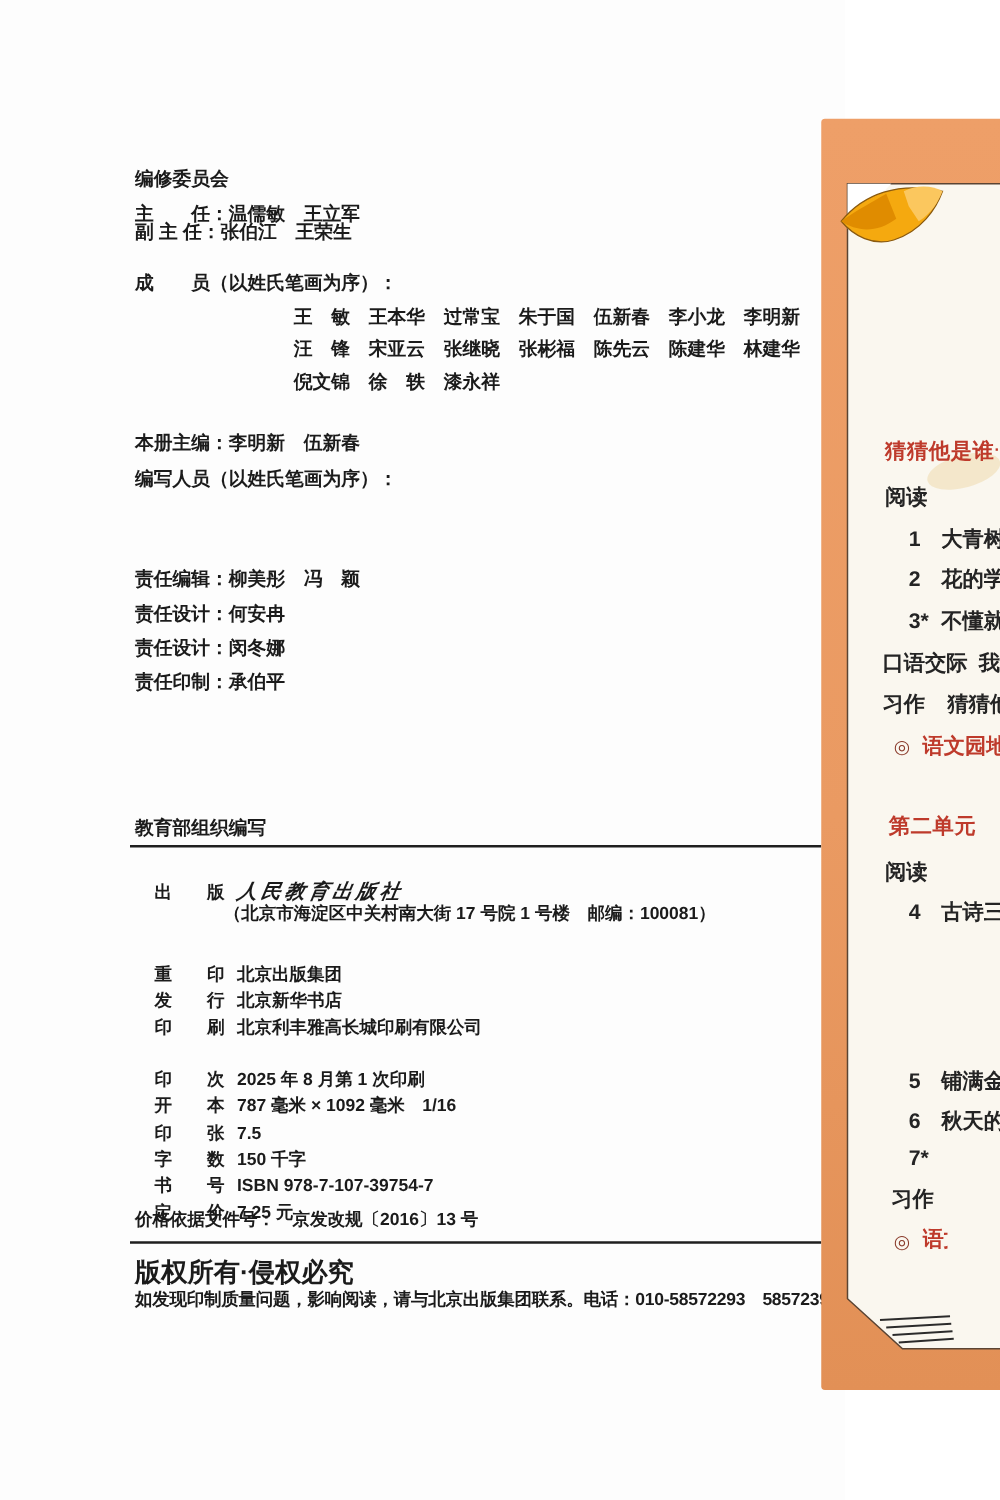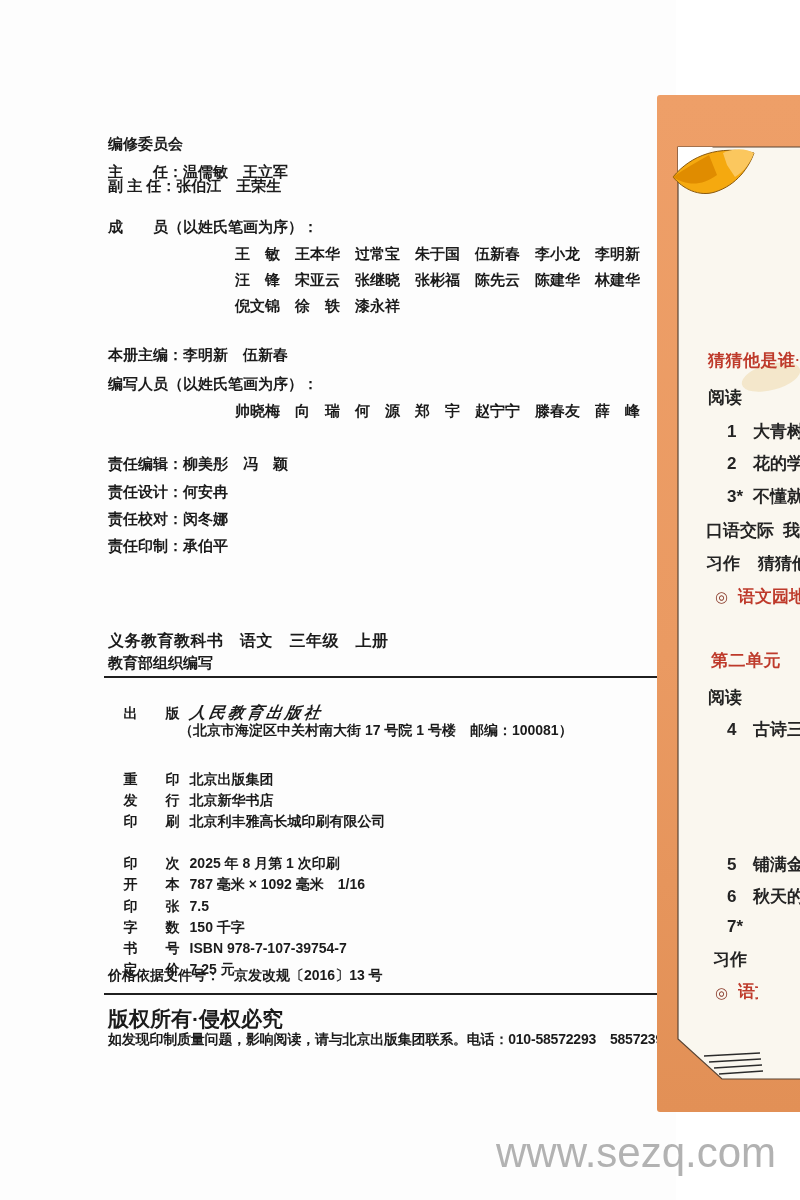--- a/index.html
+++ b/index.html
@@ -51,28 +51,26 @@
   <div class="ln" style="top:135px">编修委员会</div>
   <div class="ln" style="top:163px">主　　任：温儒敏　王立军</div>
   <div class="ln" style="top:177px">副 主 任：张伯江　王荣生</div>
   <div class="ln" style="top:218px">成　　员（以姓氏笔画为序）：</div>
   <div class="ln names" style="top:245px">王　敏　王本华　过常宝　朱于国　伍新春　李小龙　李明新</div>
   <div class="ln names" style="top:271px">汪　锋　宋亚云　张继晓　张彬福　陈先云　陈建华　林建华</div>
   <div class="ln names" style="top:297px">倪文锦　徐　轶　漆永祥</div>
 
   <div class="ln" style="top:346px">本册主编：李明新　伍新春</div>
   <div class="ln" style="top:375px">编写人员（以姓氏笔画为序）：</div>
-  <div class="ln names" style="top:402px">帅晓梅　向　瑞　何　源　郑　宇　赵宁宁　滕春友　薛　峰</div>
 
   <div class="ln" style="top:455px">责任编辑：柳美彤　冯　颖</div>
   <div class="ln" style="top:483px">责任设计：何安冉</div>
-  <div class="ln" style="top:510px">责任校对：闵冬娜</div>
+  <div class="ln" style="top:510px">责任设计：闵冬娜</div>
   <div class="ln" style="top:537px">责任印制：承伯平</div>
 
-  <div class="ln book-title" style="top:631px">义务教育教科书　语文　三年级　上册</div>
   <div class="ln" style="top:654px">教育部组织编写</div>
 
   <div class="rule" style="top:676px"></div>
 
   <div class="col-row" style="top:687px">
     <span class="lab">出　　版</span><span class="pub-script">人民教育出版社</span>
   </div>
   <div class="addr" style="top:710px">（北京市海淀区中关村南大街 17 号院 1 号楼　邮编：100081）</div>
 
   <div class="col-row" style="top:776px">
@@ -167,15 +165,14 @@
     </div>
     <div class="toc-item" style="left:70px;top:822px">
       <span class="l-num">7*</span><span></span>
     </div>
     <div class="toc-item" style="left:56px;top:853px">习作</div>
     <div class="toc-item" style="left:58px;top:885px">
       <span class="g-bullet">◎</span><span class="g-title clip1">语文园地</span>
     </div>
   </div>
 
-  <div class="watermark">www.sezq.com</div>
 
 </div>
 
 </body></html>

